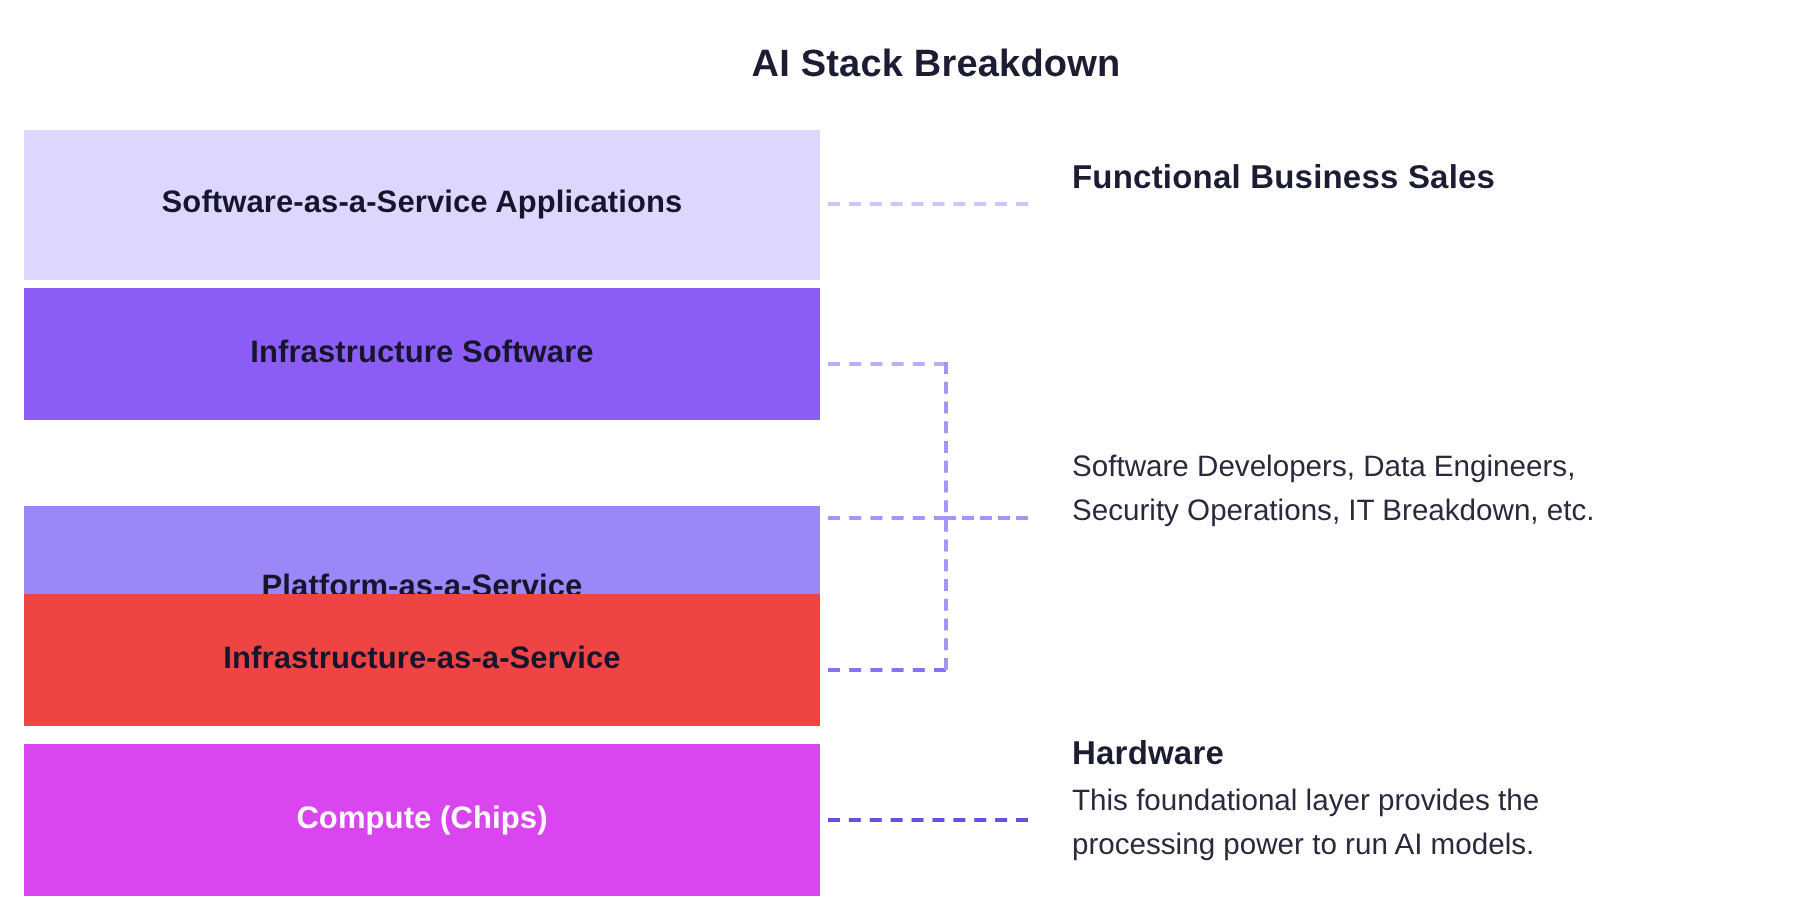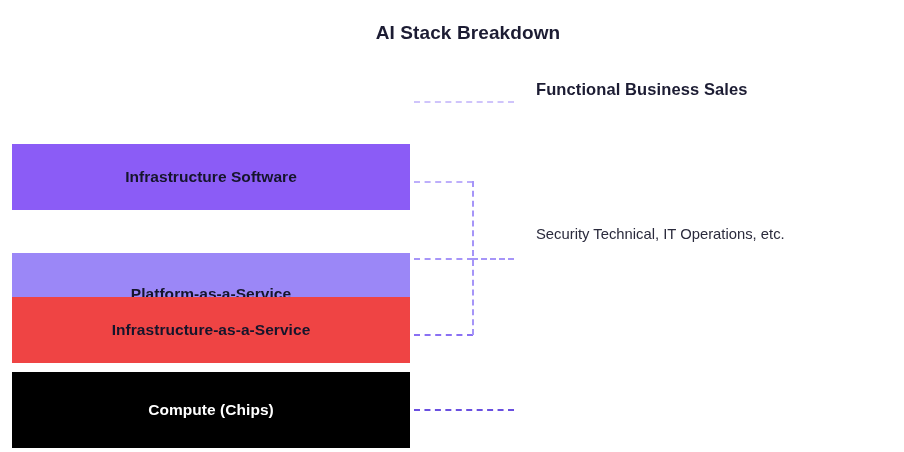--- a/index.html
+++ b/index.html
@@ -95,34 +95,37 @@
     white-space: nowrap;
   }
 </style>
 </head>
 <body>
 
 <div id="canvas">
 
   <div id="chart-title">AI Stack Breakdown</div>
 
+  <div class="stack-layer" style="top:65px; height:75px; background:#ddd6fe;">
+    <span class="stack-layer-label">Software-as-a-Service Applications</span>
+  </div>
 
   <div class="stack-layer" style="top:144px; height:66px; background:#8b5cf6;">
     <span class="stack-layer-label">Infrastructure Software</span>
   </div>
 
   <div class="stack-layer" style="top:221px; height:82px; background:#9b87f7;margin-top:32px;">
     <span class="stack-layer-label">Platform-as-a-Service</span>
   </div>
 
   <div class="stack-layer" style="top:297px; height:66px; background:#ef4444;">
     <span class="stack-layer-label">Infrastructure-as-a-Service</span>
   </div>
 
-  <div class="stack-layer" style="top:372px; height:76px; background:#000000;">
+  <div class="stack-layer" style="top:372px; height:76px; background:#d946ef;">
     <span class="stack-layer-label light">Compute (Chips)</span>
   </div>
 
   <div class="connector">
     <div class="dash-h" style="left:414px; top:101px; width:100px; border-top-color:#cfc4fb;"></div>
   </div>
 
   <div class="connector">
 
     <div class="dash-h" style="left:414px; top:181px; width:59px; border-top-color:#bdaefb;"></div>
@@ -139,18 +142,26 @@
   <div class="connector">
     <div class="dash-h" style="left:414px; top:409px; width:100px; border-top-color:#6a4fe0;"></div>
   </div>
 
   <div class="annotation" style="top:80px;">
     <div class="annotation-title">Functional Business Sales</div>
   </div>
 
   <div class="annotation" style="top:223px;">
     <div class="annotation-body">
-      <div>Security Technical, IT Operations, etc.</div>
+      <div>Software Developers, Data Engineers,</div>
+      <div>Security Operations, IT Breakdown, etc.</div>
     </div>
   </div>
 
+  <div class="annotation" style="top:368px;">
+    <div class="annotation-title">Hardware</div>
+    <div class="annotation-body">
+      <div>This foundational layer provides the</div>
+      <div>processing power to run AI models.</div>
+    </div>
+  </div>
 
 </div>
 
 </body></html>

